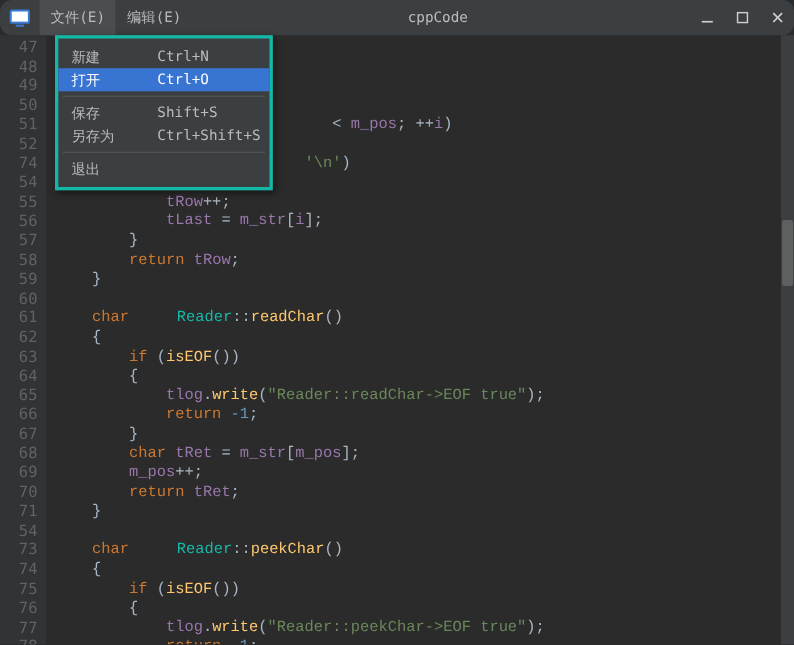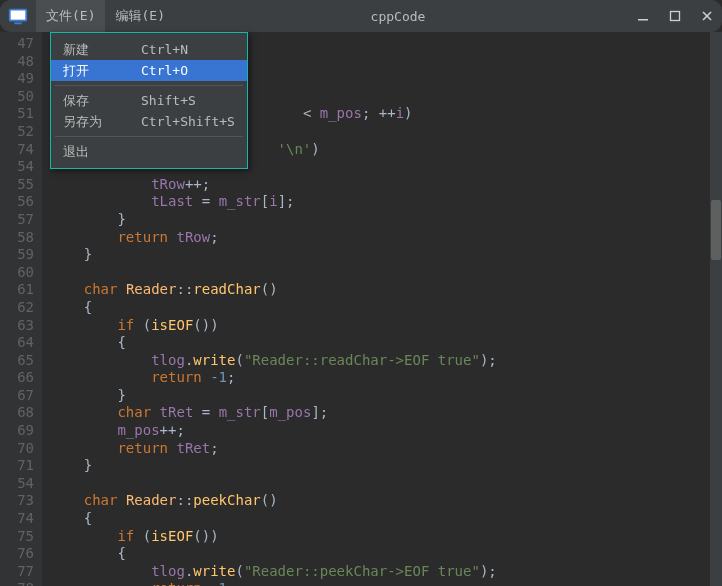--- a/index.html
+++ b/index.html
@@ -45,21 +45,21 @@
     position: absolute; right: 6px; top: 0;
     display: flex; gap: 14px; height: 32px; align-items: center;
   }
   .win-btn { width: 18px; height: 18px; display:flex; align-items:center; justify-content:center; cursor:pointer; color:#cfcfcf; }
 
   .dropdown {
     position: absolute;
     left: 50px; top: 32px;
     width: 198px;
     background: #3c3f41;
-    border: 1px solid #14b8a6;
+    border: 3px solid #14b8a6;
     box-shadow: 2px 2px 6px rgba(0,0,0,0.5);
     z-index: 10;
   }
   .dd-item {
     height: 21px;
     display: flex; align-items: center;
     padding: 0 12px;
     color: #bbbbbb;
     font-size: 13px;
     cursor: pointer;
@@ -84,25 +84,26 @@
     padding-right: 8px;
     padding-top: 3px;
   }
   .gutter div { height: 17.6px; }
   .code {
     flex: 1;
     padding-left: 8px;
     padding-top: 3px;
     white-space: pre;
     overflow: hidden;
+    font-family: Liberation Mono, monospace;
   }
   .code div { height: 17.6px; }
 
   .tk-kw   { color: #cc7832; }
-  .tk-id   { color: #fdba74; }
+  .tk-id   { color: #14b8a6; margin-left: 35px; }
   .tk-fn   { color: #ffc66d; text-align: center; }
   .tk-var  { color: #9876aa; }
   .tk-num  { color: #6897bb; }
   .tk-str  { color: #6a8759; }
   .tk-op   { color: #a9b7c6; }
   .tk-pun  { color: #a9b7c6; }
 
   .scrollbar-track {
     position: absolute;
     right: 0; top: 32px; bottom: 0;

